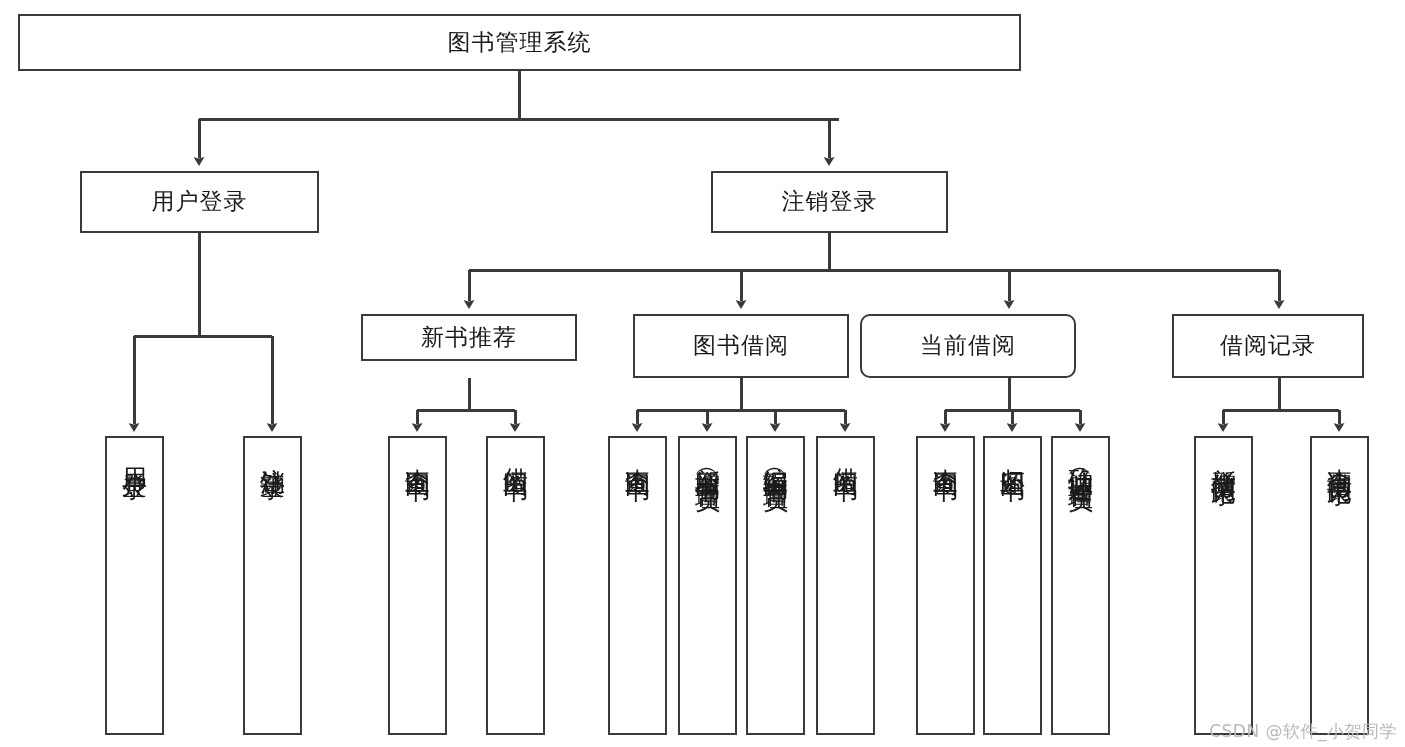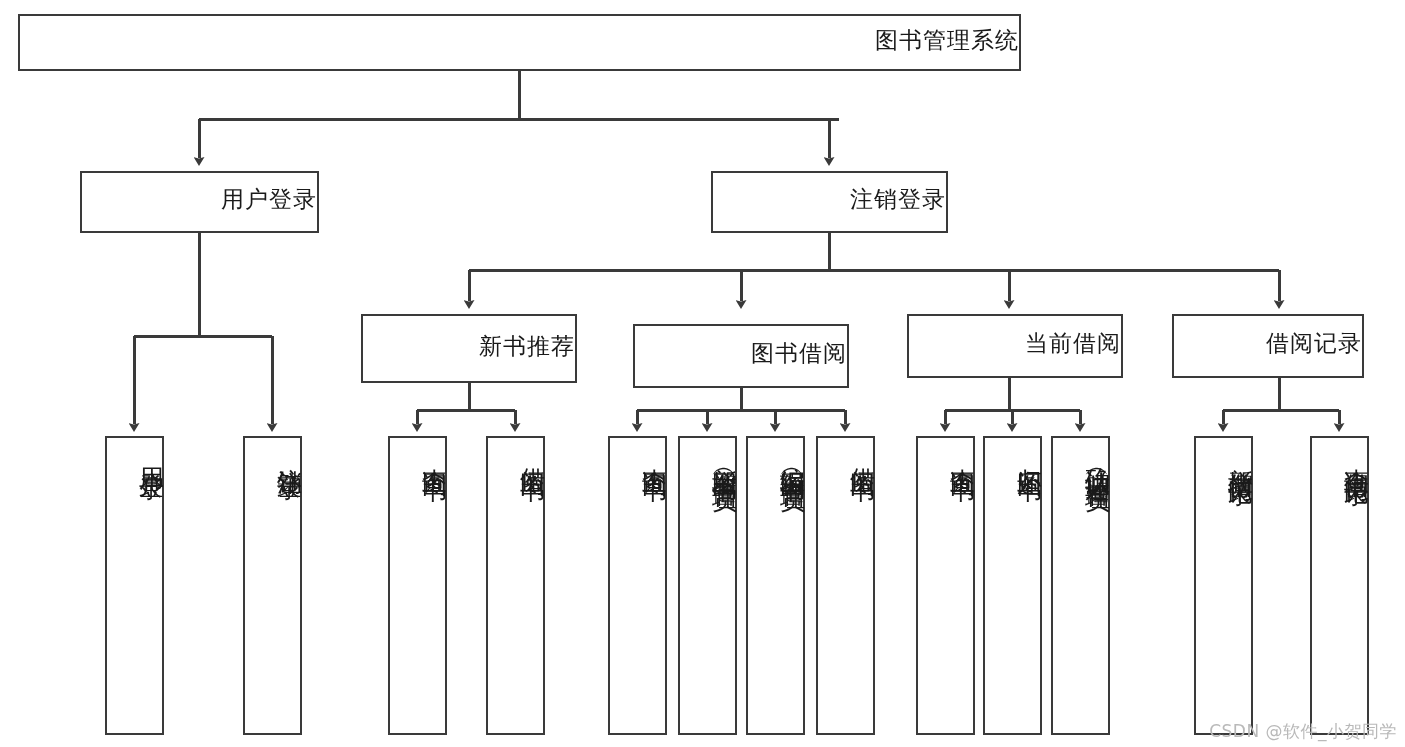--- a/index.html
+++ b/index.html
@@ -26,24 +26,23 @@
     height: 747px;
     pointer-events: none;
   }
   .node {
     position: absolute;
     box-sizing: border-box;
     border: 2px solid #3a3a3a;
     background: #ffffff;
     display: flex;
     align-items: center;
-    justify-content: flex-end;
+    justify-content: center;
     color: #1a1a1a;
     z-index: 2;
-    font-family: Liberation Mono, monospace;
   }
   .node .lbl {
     display: block;
     text-align: center;
     line-height: 1.18;
     white-space: nowrap;
   }
   
   .node.horiz .lbl {
     font-size: 23px;
@@ -132,27 +131,27 @@
     <span class="lbl">图书管理系统</span>
   </div>
 
   <div class="node horiz" style="left:80px; top:171px; width:239px; height:62px;">
     <span class="lbl">用户登录</span>
   </div>
   <div class="node horiz" style="left:711px; top:171px; width:237px; height:62px;">
     <span class="lbl">注销登录</span>
   </div>
 
-  <div class="node horiz" style="left:361px; top:314px; width:216px; height:69px;">
+  <div class="node horiz" style="left:361px; top:314px; width:216px; height:47px;">
     <span class="lbl">新书推荐</span>
   </div>
-  <div class="node horiz" style="left:633px; top:324px; width:216px; height:64px;">
+  <div class="node horiz" style="left:633px; top:314px; width:216px; height:64px;">
     <span class="lbl">图书借阅</span>
   </div>
-  <div class="node horiz" style="left:907px; top:314px; width:216px; height:64px;">
+  <div class="node horiz" style="left:860px; top:314px; width:216px; height:64px;border-radius:10px;">
     <span class="lbl">当前借阅</span>
   </div>
   <div class="node horiz" style="left:1172px; top:314px; width:192px; height:64px;">
     <span class="lbl">借阅记录</span>
   </div>
 
   <div class="node vert" style="left:105px; top:436px; width:59px; height:299px;">
     <span class="lbl">用户登录</span>
   </div>
   <div class="node vert" style="left:243px; top:436px; width:59px; height:299px;">

